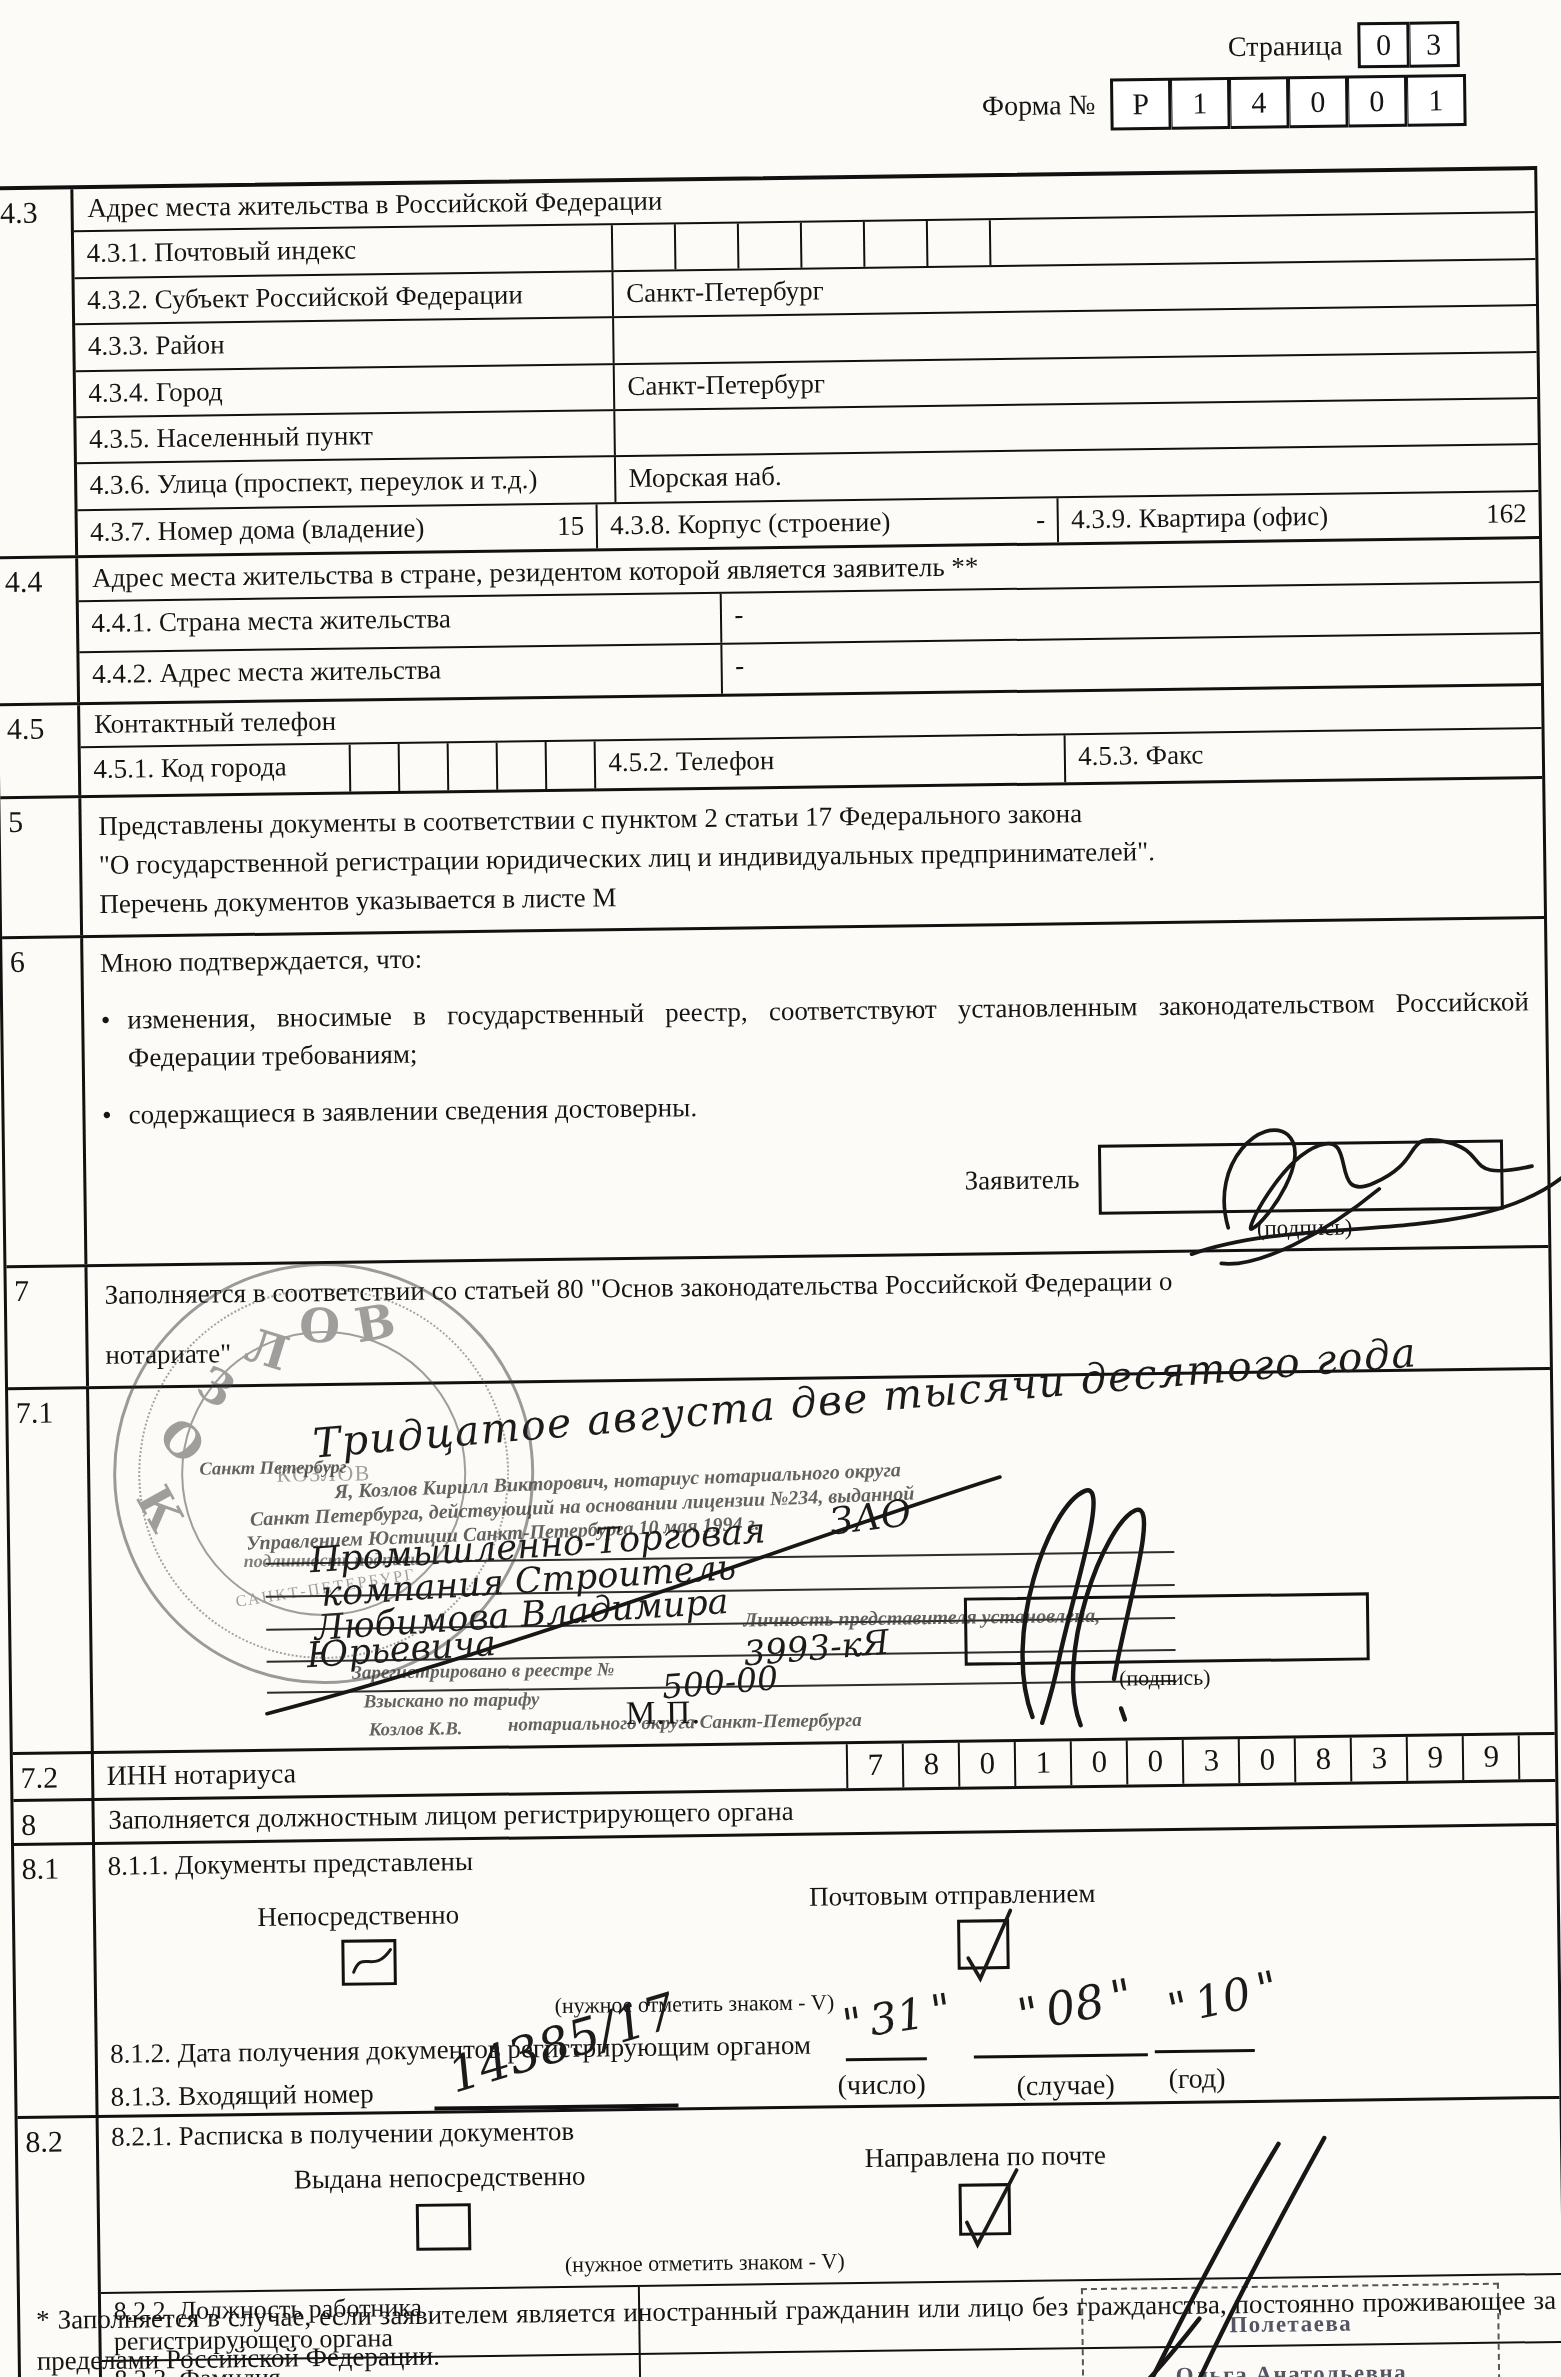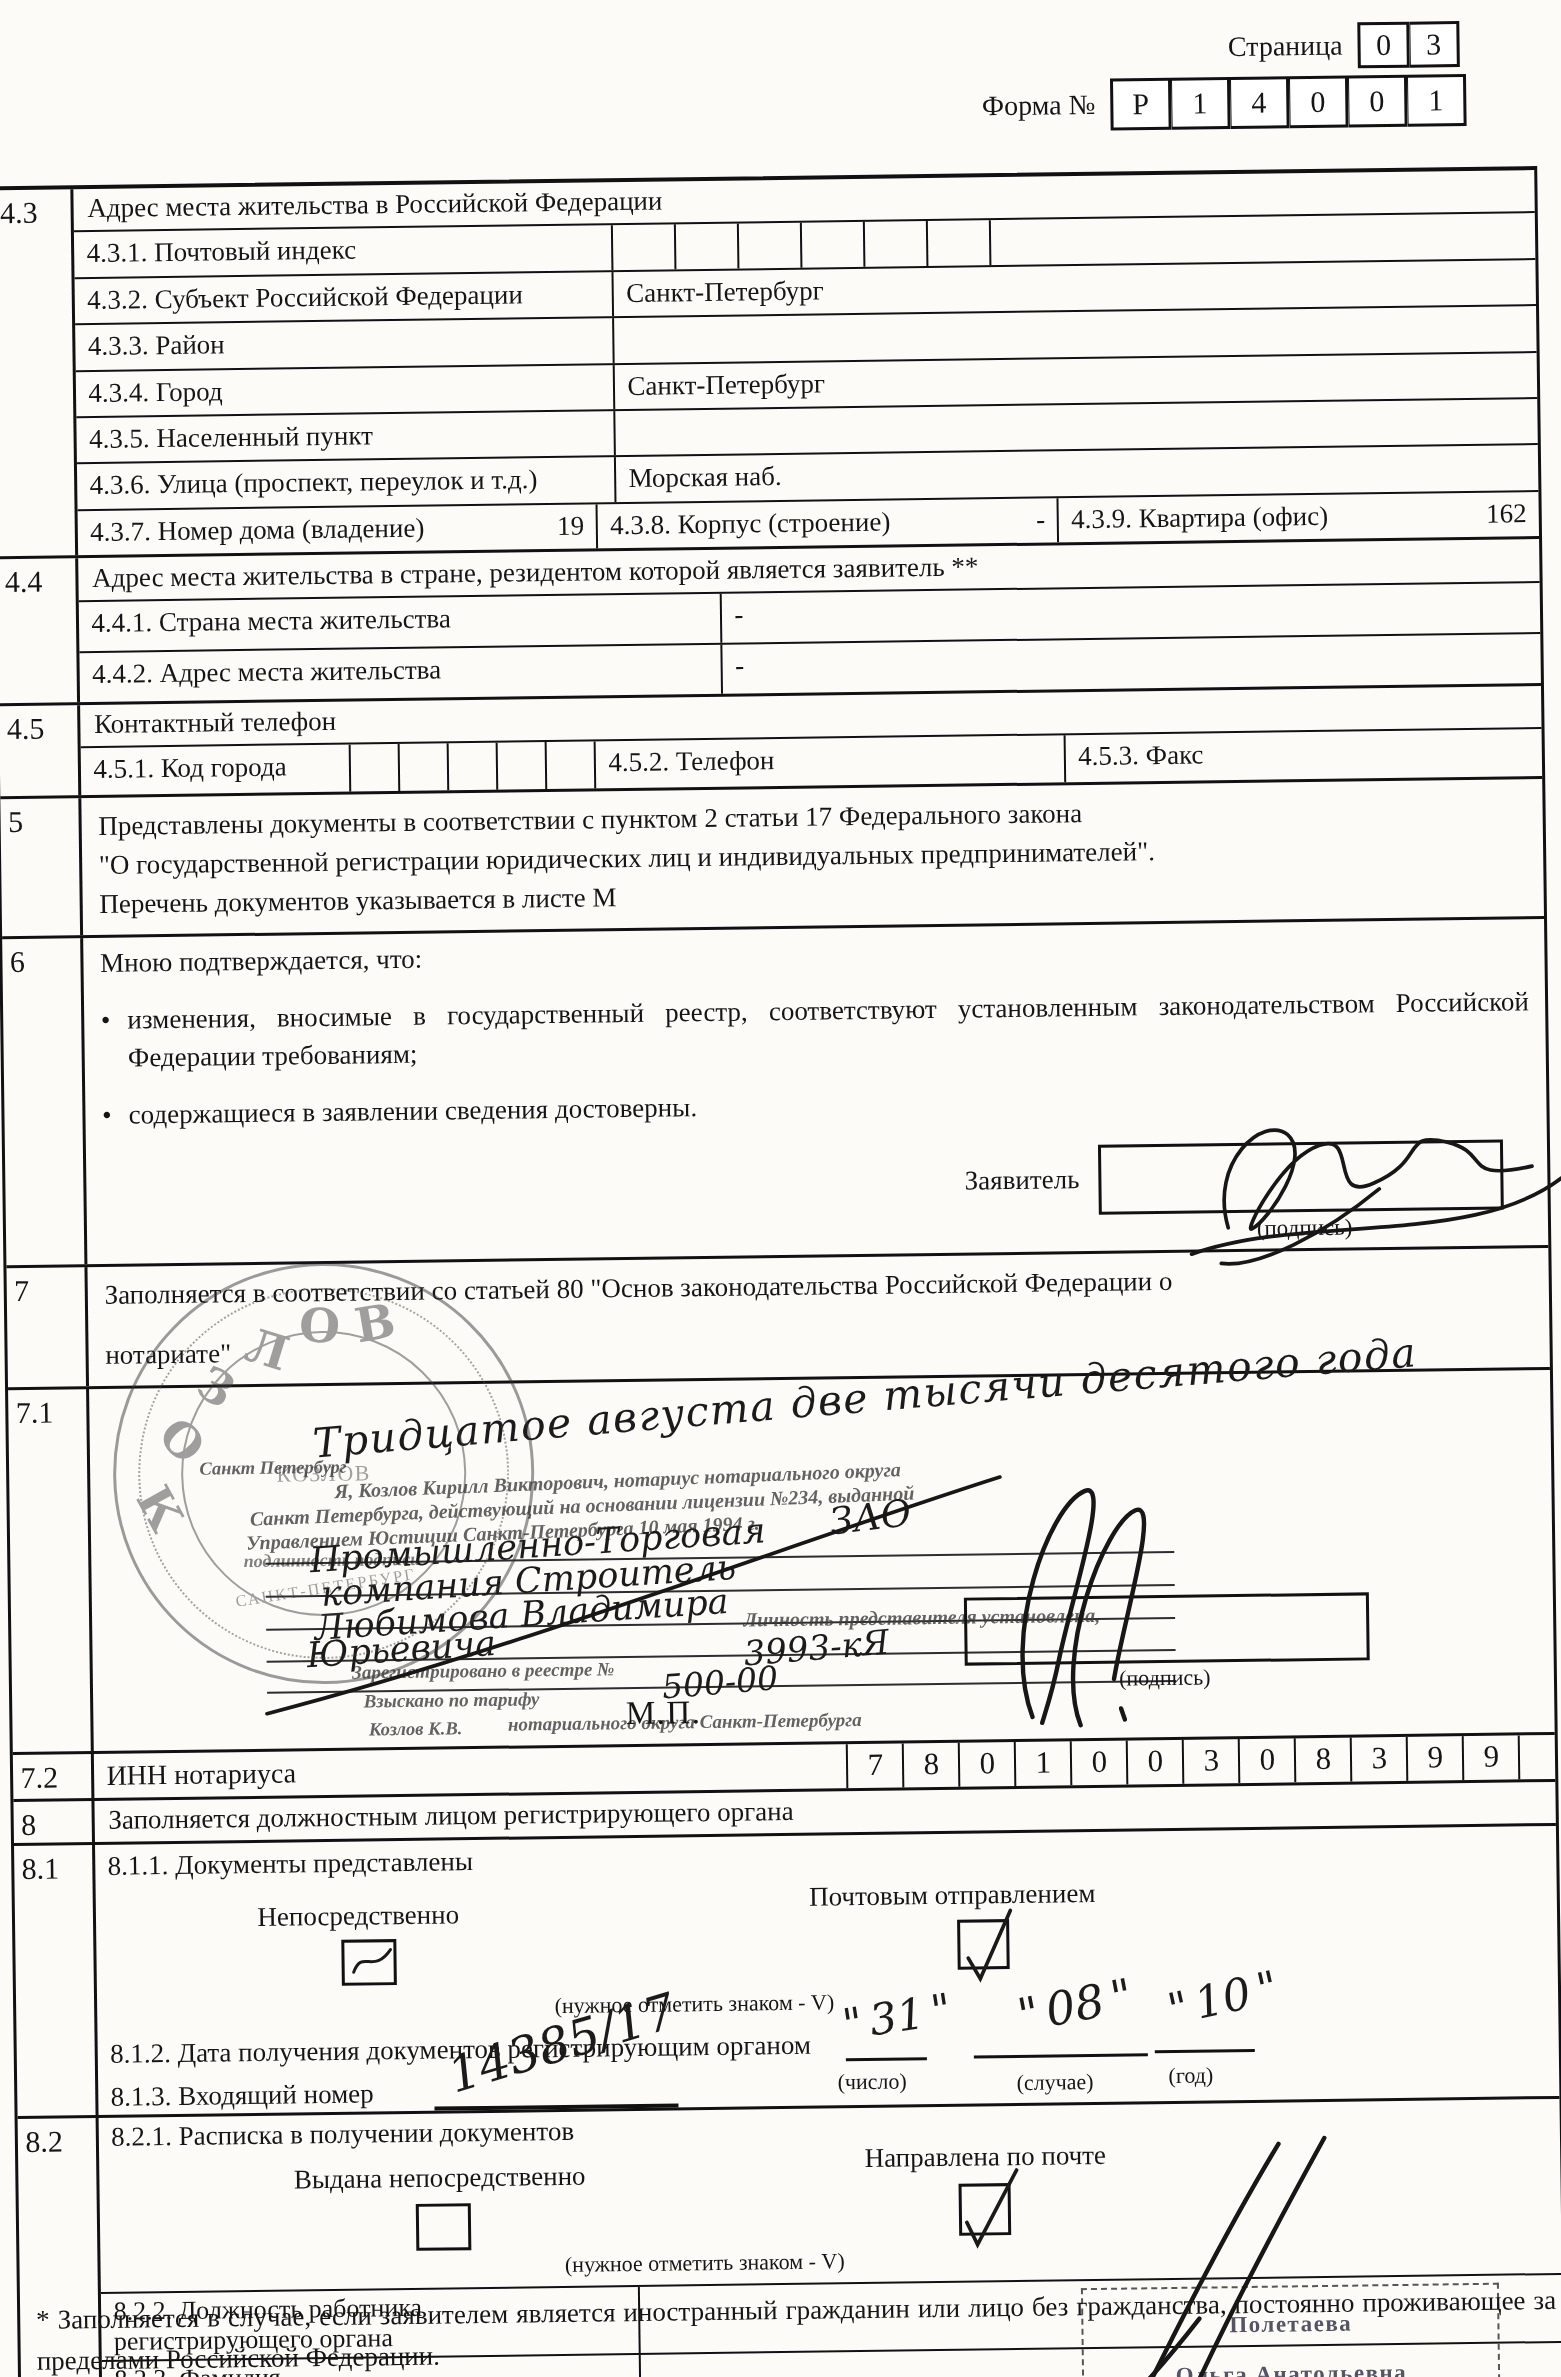--- a/index.html
+++ b/index.html
@@ -69,21 +69,21 @@
   .subrows{position:absolute;left:0;right:0;top:174px;}
   .srow{display:flex;border-top:2.2px solid #111;min-height:36px;align-items:center;}
   .srow .sl{flex:0 0 513px;font-size:26px;padding:3px 12px;}
   .srow .sv{flex:1;border-left:2.2px solid #111;align-self:stretch;}
   .namestamp{position:absolute;left:980px;top:183px;width:414px;height:124px;border:2.2px dashed #3a3a3a;
              color:#37374a;opacity:.85;text-align:center;font-size:23px;letter-spacing:1.5px;
              display:flex;flex-direction:column;justify-content:space-evenly;font-weight:bold;}
   .footnote{position:absolute;left:19px;top:2290px;width:1520px;font-size:27px;line-height:1.5;text-align:justify;}
   svg.sig{position:absolute;z-index:60;pointer-events:none;}
   .q::before{content:'\0022';margin-right:7.4px;} .q::after{content:'\0022';margin-left:7.4px;}
-  .datecap{position:absolute;font-size:22px;}
+  .datecap{position:absolute;font-size:28px;}
 </style>
 </head>
 <body>
 
 <div class="page">
 <div class="sheet">
 
   <div class="hdr hdr-page">
     <span>Страница</span>
     <span class="boxes">
@@ -135,21 +135,21 @@
           <div class="cell w710">4.3.5. Населенный пункт</div>
           <div class="cell valc"></div>
         </div>
         <div class="row">
           <div class="cell w710">4.3.6. Улица (проспект, переулок и т.д.)</div>
           <div class="cell valc">Морская наб.</div>
         </div>
         <div class="row">
           <div class="cell pair" style="flex:0 0 494px;">
             <span>4.3.7. Номер дома (владение)</span>
-            <span>19</span>
+            <span>15</span>
           </div>
           <div class="cell pair valc" style="flex:0 0 435px;">
             <span>4.3.8. Корпус (строение)</span>
             <span>-</span>
           </div>
           <div class="cell pair valc">
             <span>4.3.9. Квартира (офис)</span>
             <span>162</span>
           </div>
         </div>

